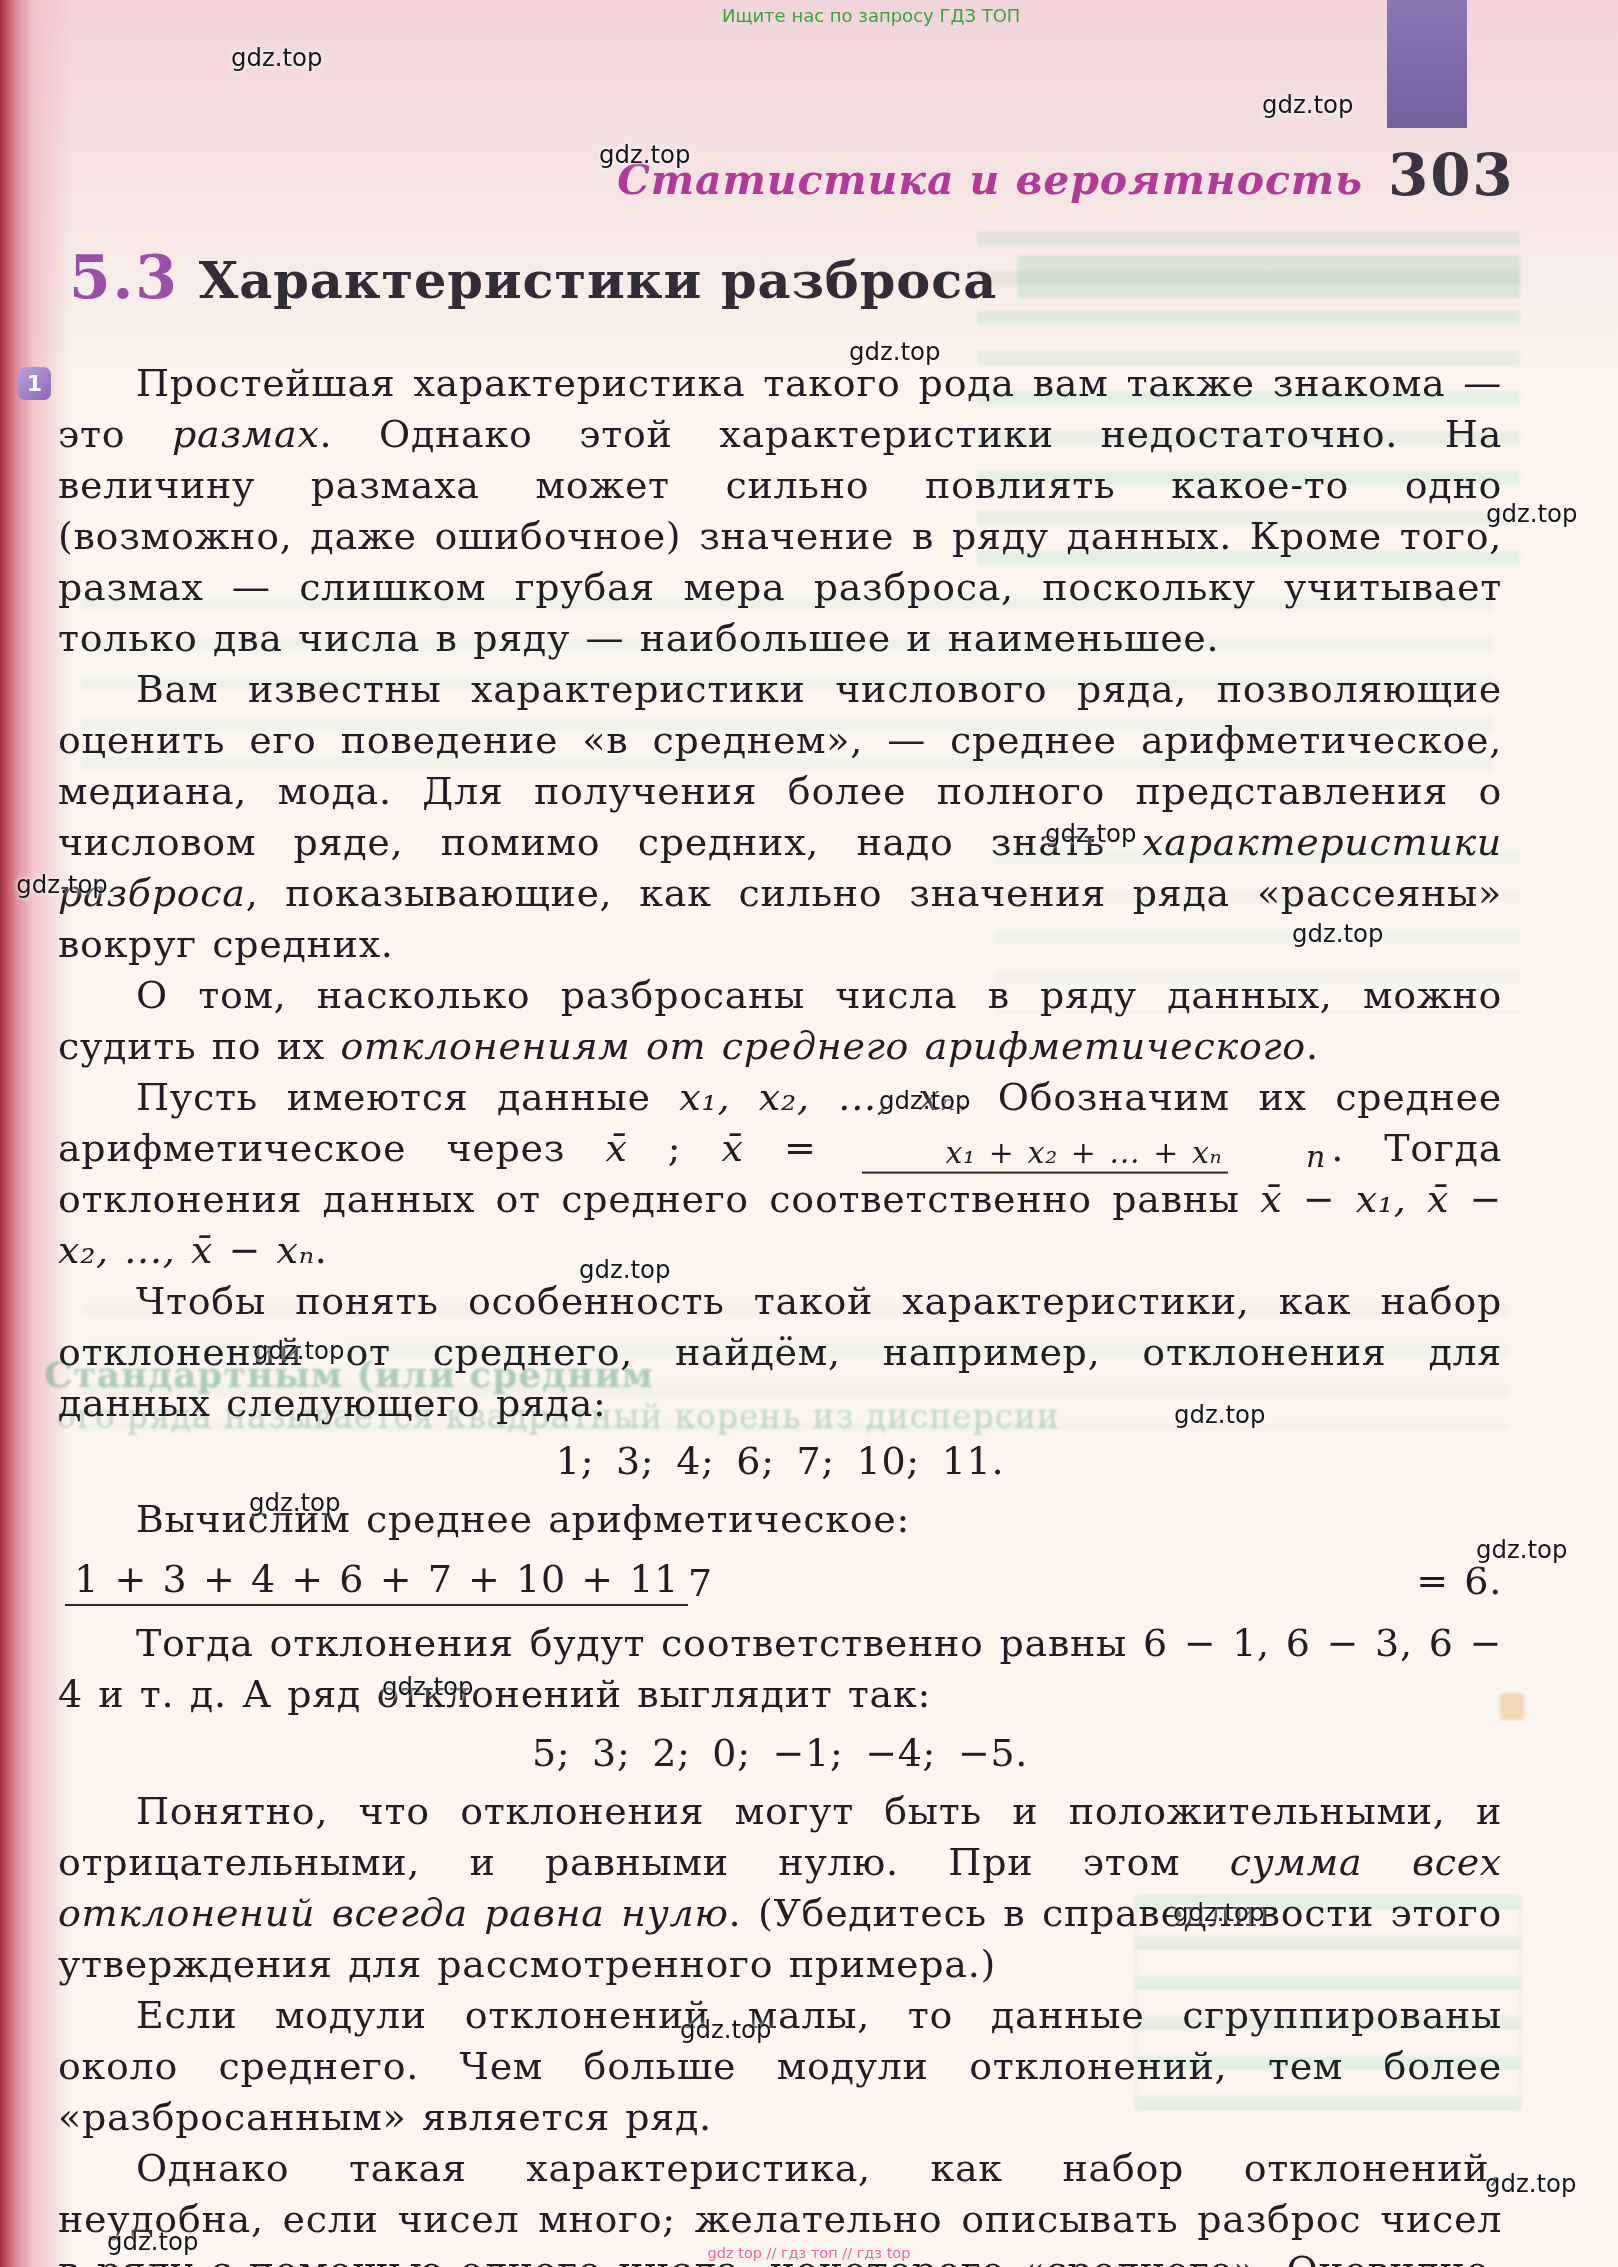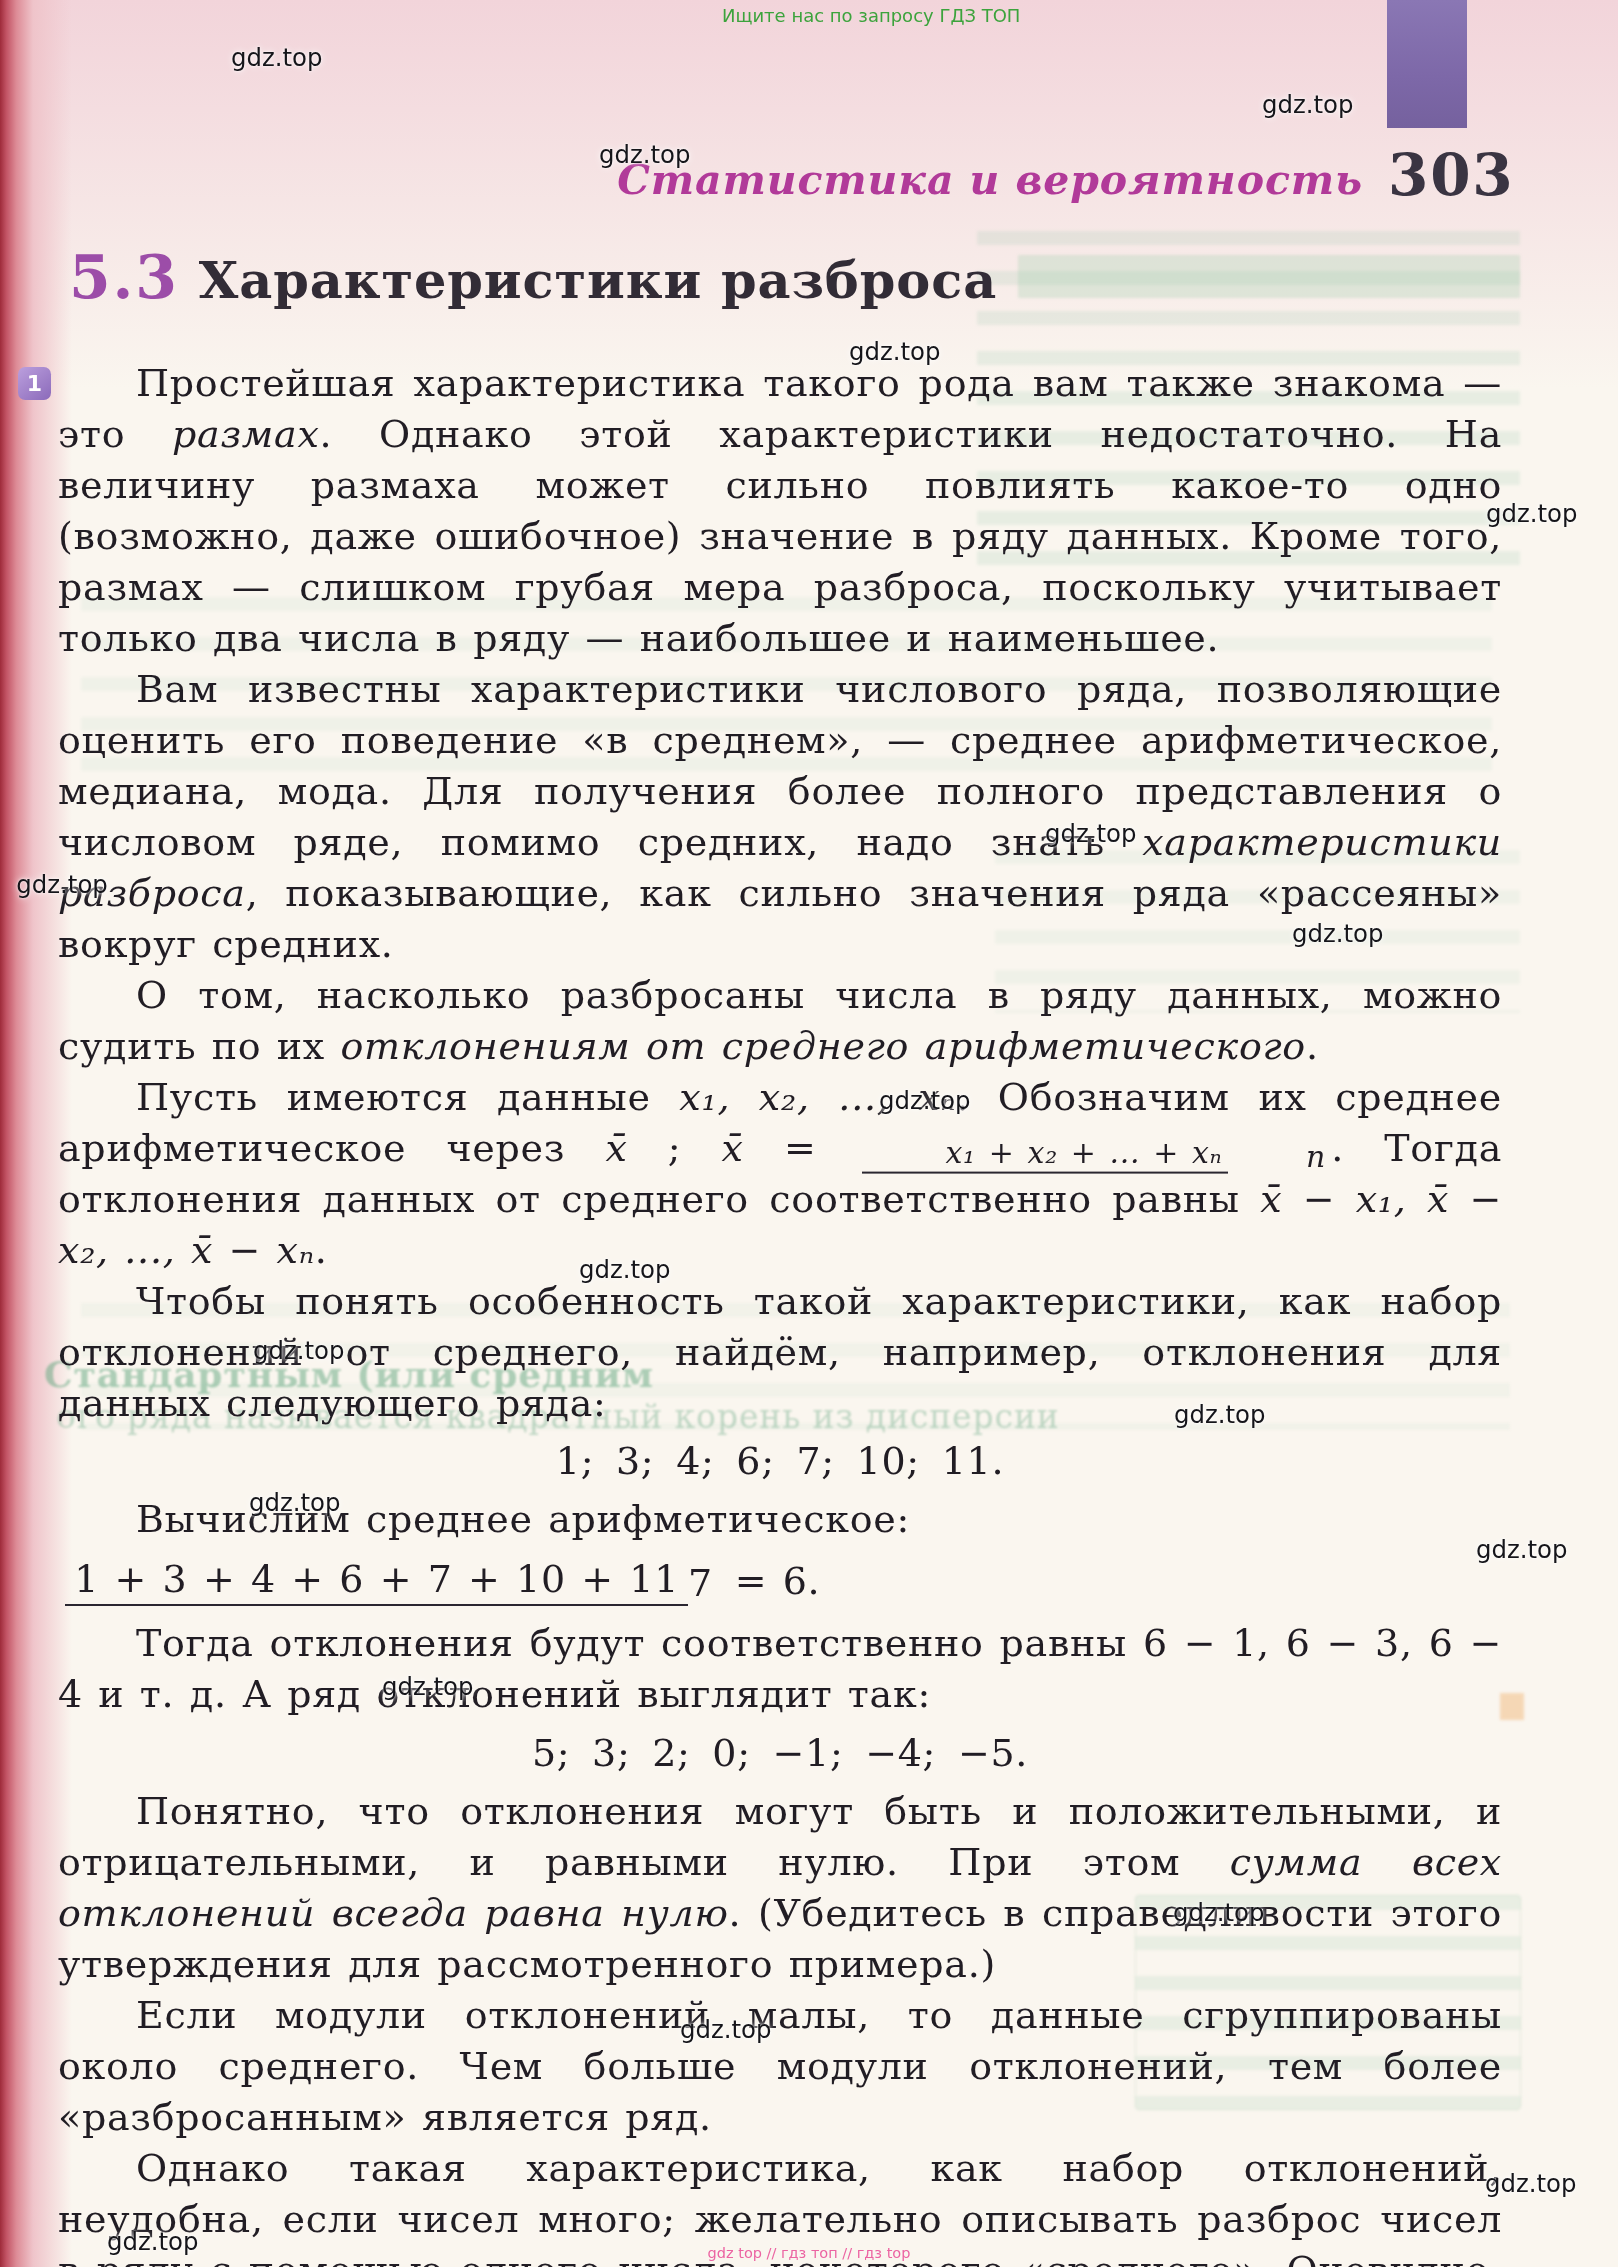--- a/index.html
+++ b/index.html
@@ -78,21 +78,21 @@
   .para {margin:0; text-align:justify; text-indent:78px;}
   .display {margin:7.2px 0; text-align:center; text-indent:0; word-spacing:9px;}
   em {font-style:italic;}
   .mi {font-style:italic;}
   .frac {display:inline-flex; flex-direction:row; align-items:center; text-align:center; margin:0 7.2px; line-height:1.12;}
   .frac .num {padding:0 9px 3.6px; border-bottom:2.7px solid #2a2630;}
   .frac .den {padding-top:2.7px;}
   .frac-inline {font-size:30px; vertical-align:middle; transform:translateY(3.6px); line-height:1.05; margin:0 5.4px;}
   .frac-inline .num {border-bottom:2.3px solid #2a2630; padding:0 5.4px 2.7px;}
   .frac-inline .den {padding-top:1.8px;}
-  .mline {margin:11px 0; display:flex; justify-content:flex-start; align-items:center;}
+  .mline {margin:11px 0; display:flex; justify-content:space-between; align-items:center;}
   .eqres {margin-left:14.5px;}
   
   .wm {
     position:absolute; z-index:5;
     font-family:"DejaVu Sans","Liberation Sans",sans-serif;
     font-size:24.4px; color:#15151a;
     text-shadow:0 0 7.2px rgba(255,255,255,0.95), 0 0 2.7px rgba(255,255,255,0.9);
     white-space:nowrap;
   }
   .footer-mark {

